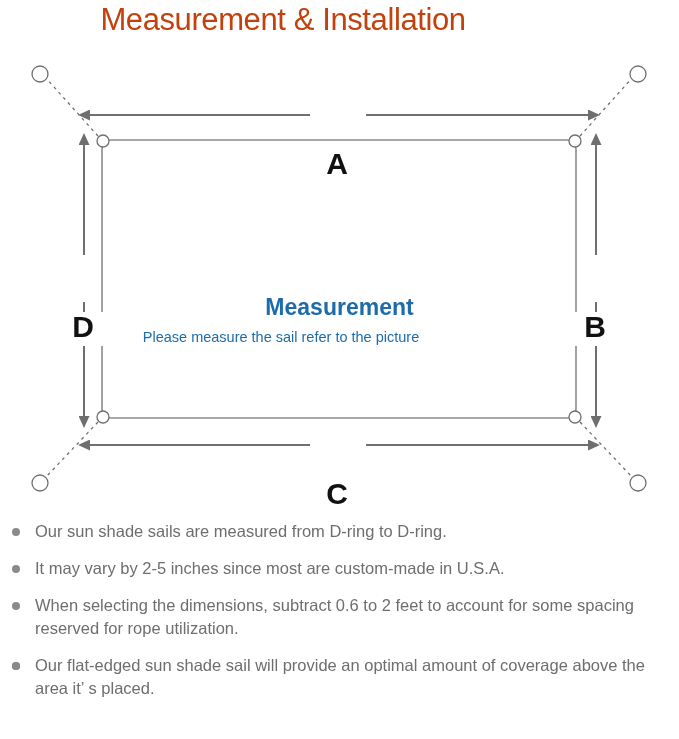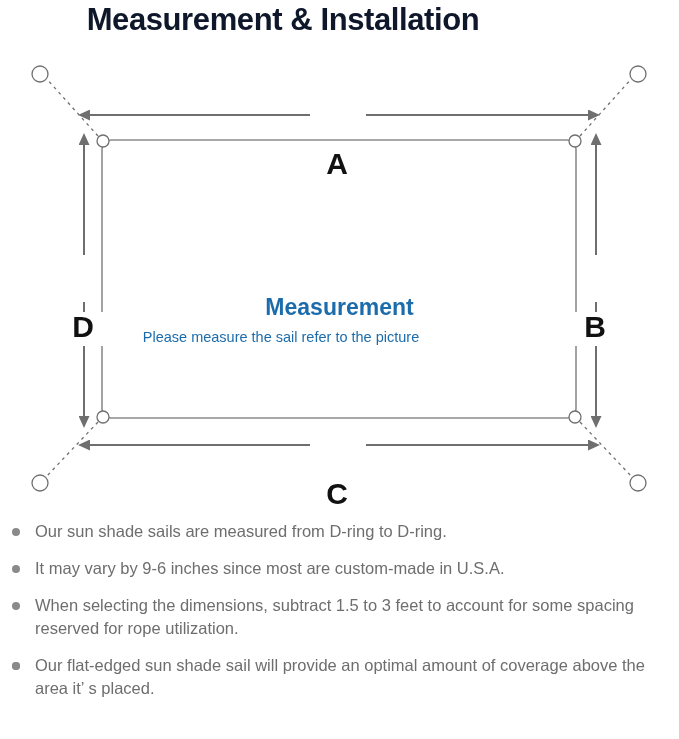--- a/index.html
+++ b/index.html
@@ -10,24 +10,24 @@
     overflow:hidden;
     position:relative;
   }
   #page{position:relative;width:679px;height:739px;}
 
   
   .title{
     position:absolute;left:0;top:0;width:566px;
     text-align:center;
     font-family:"Liberation Sans", sans-serif;
-    font-weight:bold;
+    font-weight:normal;
     font-size:31px;
     letter-spacing:-0.4px;
-    color:#0f172a;
+    color:#c2410c;
     line-height:40px;
     white-space:nowrap;
   }
 
   
   .diagram{position:absolute;left:0;top:50px;width:679px;height:460px;}
   .diagram svg{display:block;}
 
   
   .center-title{
@@ -168,25 +168,25 @@
     <div class="dim dim-d">D</div>
   </div>
 
   <div class="notes">
     <div class="note">
       <span class="dot"></span>
       <span>Our sun shade sails are measured from D-ring to D-ring.</span>
     </div>
     <div class="note">
       <span class="dot"></span>
-      <span>It may vary by 9-6 inches since most are custom-made in U.S.A.</span>
+      <span>It may vary by 2-5 inches since most are custom-made in U.S.A.</span>
     </div>
     <div class="note">
       <span class="dot"></span>
-      <span>When selecting the dimensions, subtract 1.5 to 3 feet to account for some spacing reserved for rope utilization.</span>
+      <span>When selecting the dimensions, subtract 0.6 to 2 feet to account for some spacing reserved for rope utilization.</span>
     </div>
     <div class="note">
       <span class="dot"></span>
     </div>
     <div class="note">
       <span class="dot"></span>
       <span>Our flat-edged sun shade sail will provide an optimal amount of coverage above the area it’ s placed.</span>
     </div>
   </div>
 

